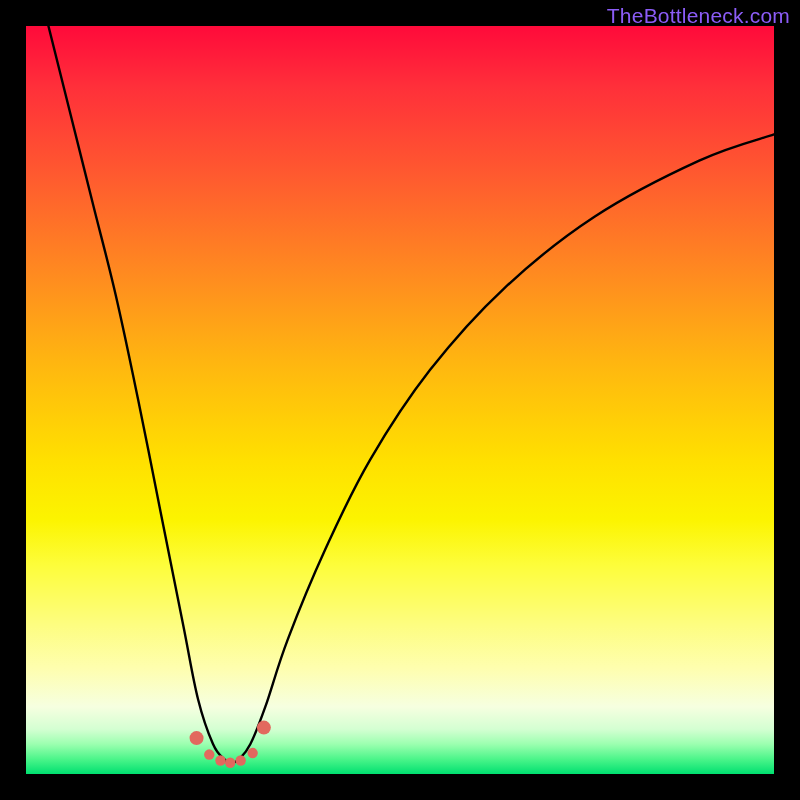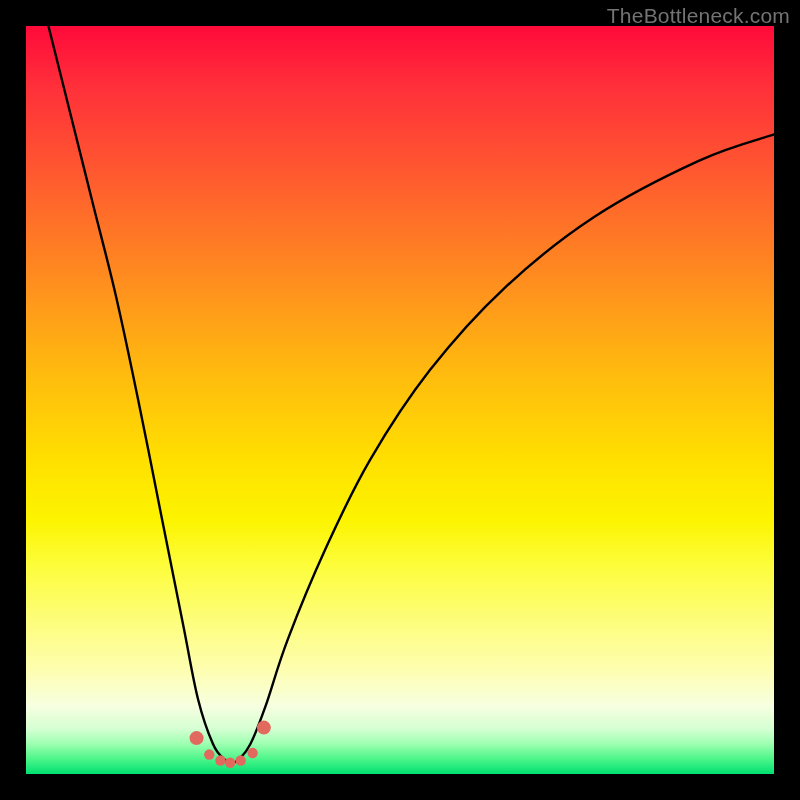--- a/index.html
+++ b/index.html
@@ -31,21 +31,21 @@
       #f6ffe0 91%,
       #d4ffd2 94%,
       #9cffb0 96%,
       #4cf58a 98%,
       #00e070 100%);
   }
   .watermark {
     position: absolute;
     top: 4px;
     right: 10px;
-    color: #737373;
+    color: #8b5cf6;
     font-size: 21px;
     letter-spacing: 0.2px;
     font-weight: 400;
   }
   svg.curve {
     position: absolute;
     left: 0;
     top: 0;
     width: 748px;
     height: 748px;

